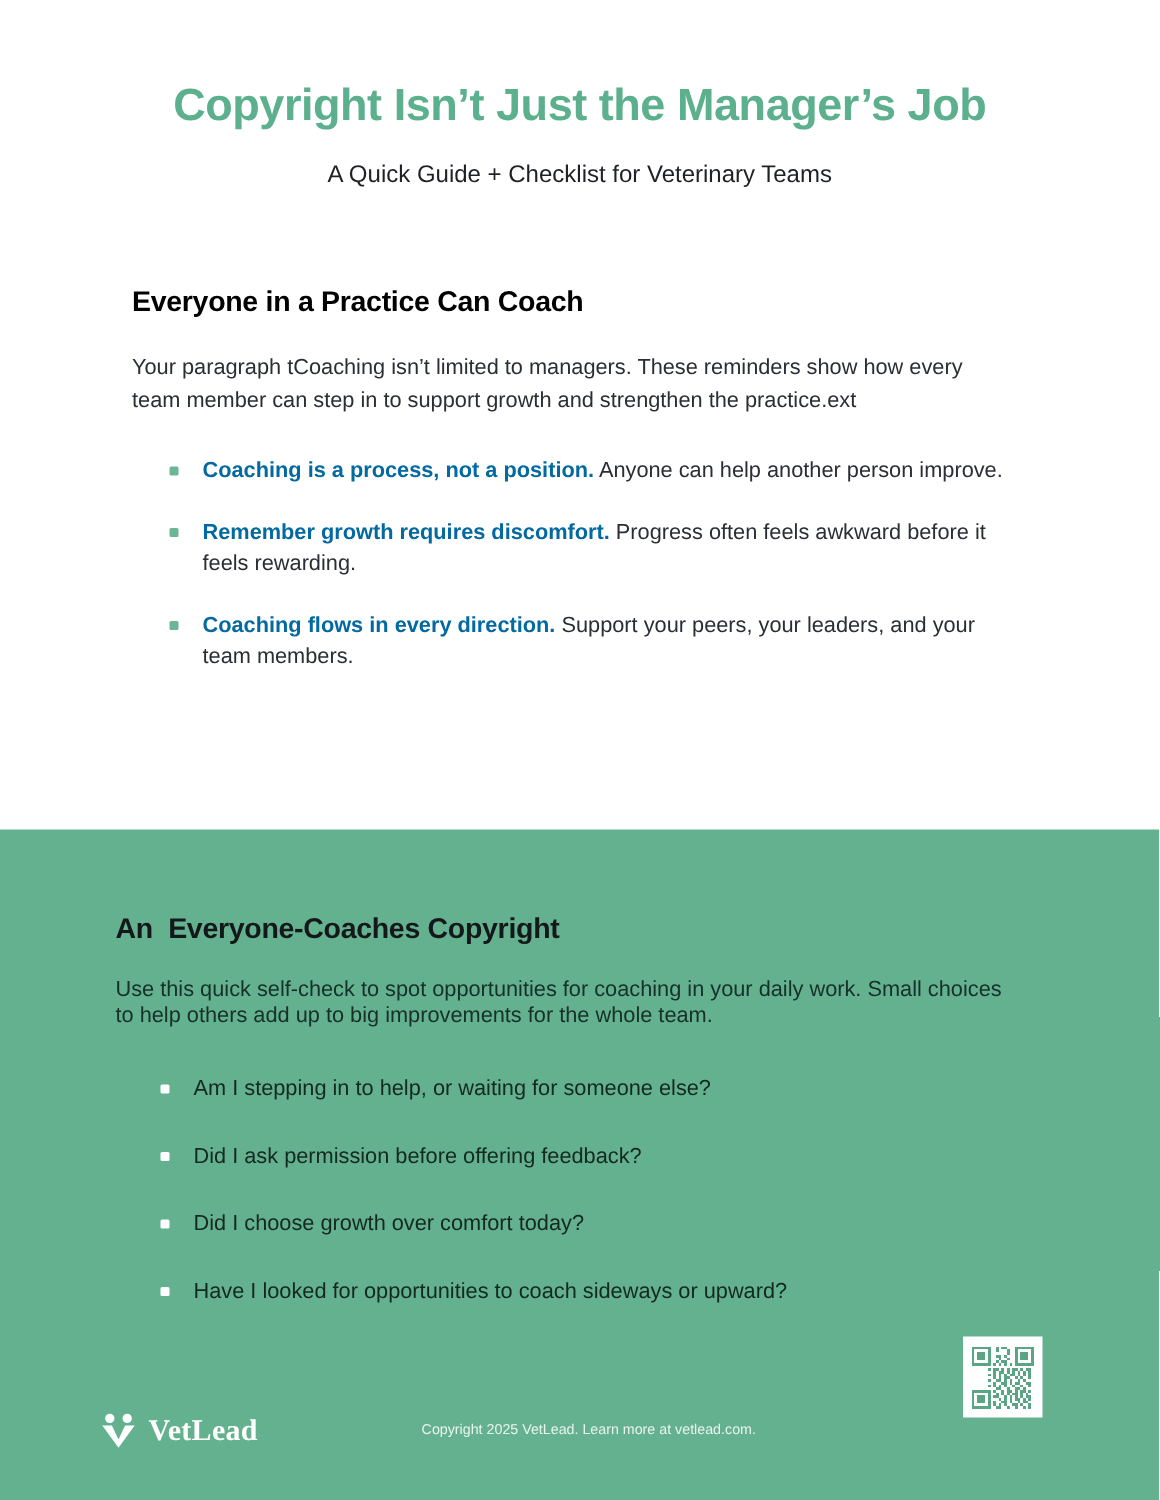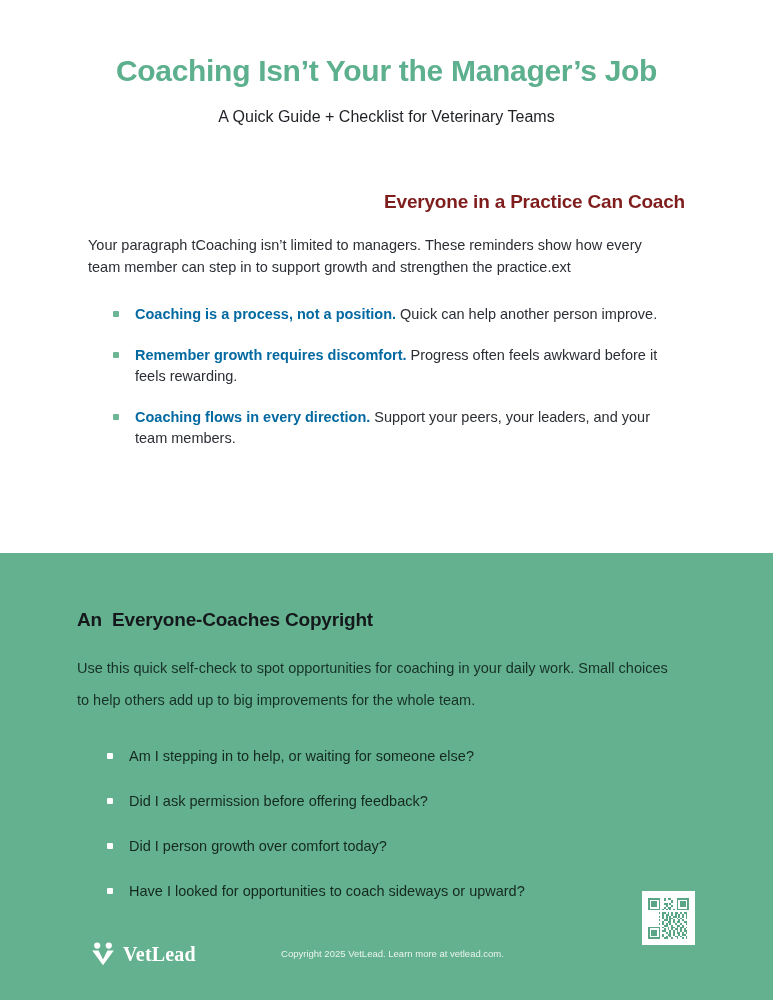--- a/index.html
+++ b/index.html
@@ -42,23 +42,22 @@
 
   
   .white-section {
     padding: 60px 88px 0 88px;
   }
   .section-heading {
     margin: 0;
     font-size: 19px;
     line-height: 24px;
     font-weight: 700;
-    color: #7f1d1d;
+    color: #000000;
     letter-spacing: -0.2px;
-    text-align: right;
   }
   .section-para {
     margin: 20px 0 0 0;
     font-size: 14.5px;
     line-height: 22px;
     color: #2b2e34;
     max-width: 582px;
   }
   .bullet-list {
     list-style: none;
@@ -106,21 +105,21 @@
     font-size: 19px;
     line-height: 24px;
     font-weight: 700;
     color: #14181b;
     letter-spacing: -0.2px;
     white-space: pre;
   }
   .green-para {
     margin: 20px 0 0 0;
     font-size: 14.5px;
-    line-height: 32px;
+    line-height: 17px;
     color: #16302a;
     max-width: 600px;
   }
   .check-list {
     list-style: none;
     margin: 30px 0 0 0;
     padding: 0 0 0 30px;
   }
   .check-list li {
     position: relative;
@@ -144,21 +143,21 @@
   
   .footer {
     position: absolute;
     left: 0;
     right: 0;
     bottom: 22px;
     height: 70px;
   }
   .logo-wrap {
     position: absolute;
-    left: 90px;
+    left: 66px;
     bottom: 12px;
     display: flex;
     align-items: center;
     gap: 7px;
   }
   .logo-mark {
     width: 26px;
     height: 24px;
     display: block;
   }
@@ -191,32 +190,32 @@
     justify-content: center;
   }
   .qr-panel svg { display: block; }
 </style>
 </head>
 <body>
 
 <div class="page">
 
   <div class="header">
-    <h1 class="doc-title">Coaching Isn’t Your the Manager’s Job</h1>
+    <h1 class="doc-title">Copyright Isn’t Just the Manager’s Job</h1>
     <p class="doc-subtitle">A Quick Guide + Checklist for Veterinary Teams</p>
   </div>
 
   <div class="white-section">
     <h2 class="section-heading">Everyone in a Practice Can Coach</h2>
     <p class="section-para">Your paragraph tCoaching isn’t limited to managers. These reminders show how every team member can step in to support growth and strengthen the practice.ext</p>
 
     <ul class="bullet-list">
       <li>
         <span class="marker"></span>
-        <b>Coaching is a process, not a position.</b><span> Quick can help another person improve.</span>
+        <b>Coaching is a process, not a position.</b><span> Anyone can help another person improve.</span>
       </li>
       <li>
         <span class="marker"></span>
         <b>Remember growth requires discomfort.</b><span> Progress often feels awkward before it feels rewarding.</span>
       </li>
       <li>
         <span class="marker"></span>
         <b>Coaching flows in every direction.</b><span> Support your peers, your leaders, and your team members.</span>
       </li>
     </ul>
@@ -231,21 +230,21 @@
         <li>
           <span class="marker"></span>
           <span>Am I stepping in to help, or waiting for someone else?</span>
         </li>
         <li>
           <span class="marker"></span>
           <span>Did I ask permission before offering feedback?</span>
         </li>
         <li>
           <span class="marker"></span>
-          <span>Did I person growth over comfort today?</span>
+          <span>Did I choose growth over comfort today?</span>
         </li>
         <li>
           <span class="marker"></span>
           <span>Have I looked for opportunities to coach sideways or upward?</span>
         </li>
       </ul>
     </div>
 
     <div class="footer">
 

